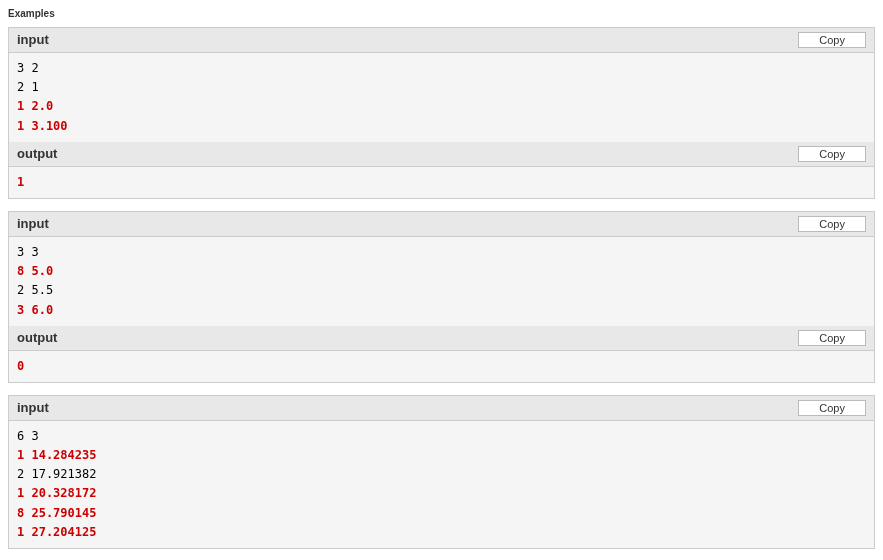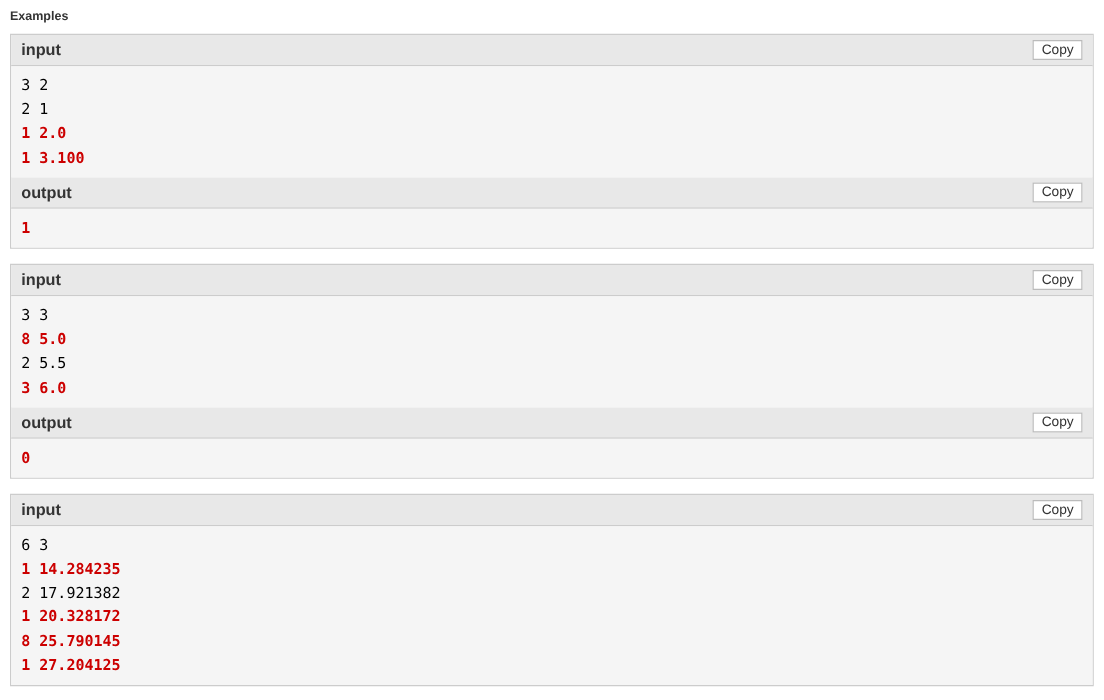--- a/index.html
+++ b/index.html
@@ -31,21 +31,21 @@
     }
     .section-content {
       background: #f5f5f5;
       padding: 6px 8px;
       font-family: monospace;
       font-size: 12px;
       line-height: 1.6;
     }
     .copy-btn {
       font-size: 11px;
-      padding: 1px 6px;
+      padding: 1px 20px;
       background: #fff;
       border: 1px solid #bbb;
       cursor: pointer;
       color: #333;
     }
     .line-red {
       color: #c00;
       font-weight: bold;
     }
     .line-black {

